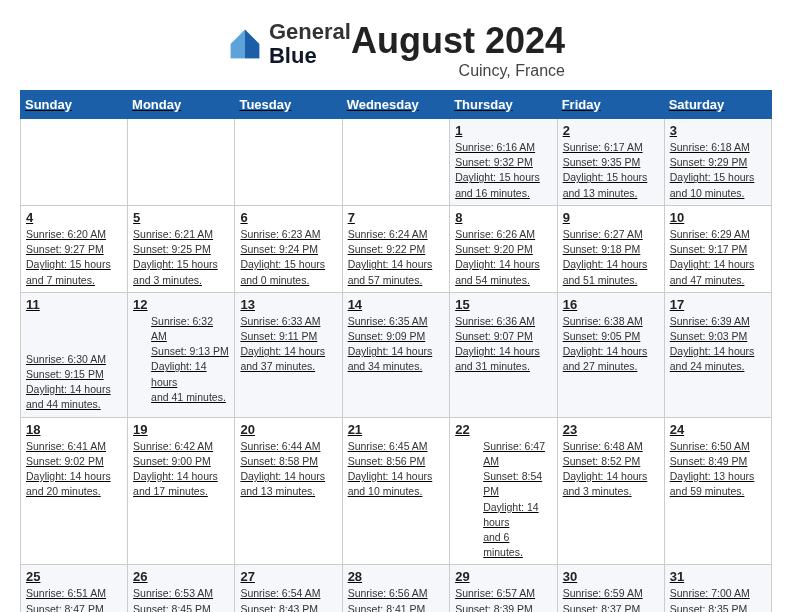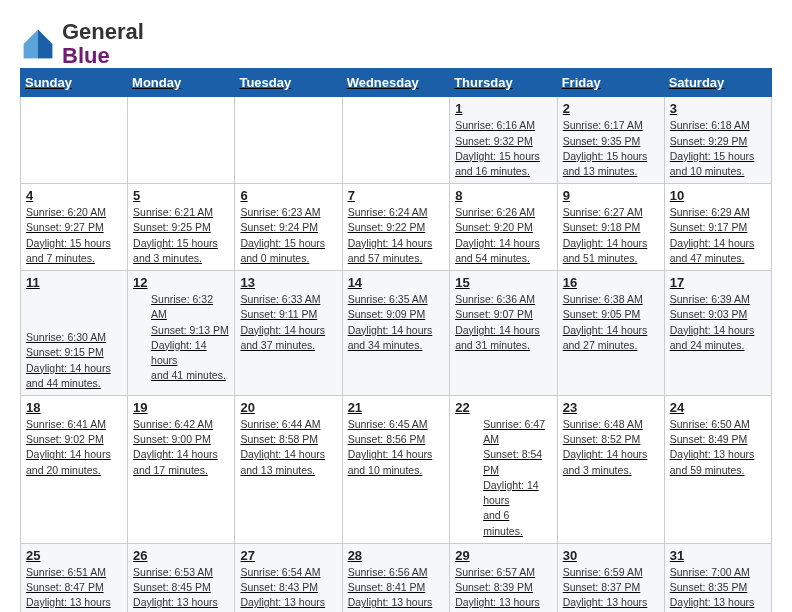--- a/index.html
+++ b/index.html
@@ -5,36 +5,36 @@
     * { box-sizing: border-box; margin: 0; padding: 0; }
     body {
       font-family: Arial, sans-serif;
       background: #fff;
       width: 792px;
       min-height: 612px;
       padding: 20px;
     }
     .header {
       display: flex;
-      justify-content: flex-start;
+      justify-content: center;
       align-items: flex-start;
-      margin-bottom: 0;
+      margin-bottom: 10px;
     }
     .logo {
       display: flex;
       align-items: center;
       gap: 6px;
     }
     .logo-text {
       font-size: 22px;
       font-weight: bold;
       line-height: 1.1;
     }
     .logo-text .general { color: #333; }
-    .logo-text .blue { color: #701a75; }
+    .logo-text .blue { color: #0f172a; }
     .logo-icon {
       width: 36px;
       height: 36px;
     }
     .title-block {
       text-align: right;
     }
     .month-year {
       font-size: 36px;
       font-weight: bold;
@@ -94,20 +94,24 @@
       <polygon points="20,4 36,20 20,20" fill="#1a5fa8"></polygon>
       <polygon points="20,20 36,20 36,36 20,36" fill="#1a5fa8"></polygon>
       <polygon points="4,20 20,4 20,20" fill="#5ba3d9"></polygon>
       <polygon points="4,20 20,20 20,36 4,36" fill="#5ba3d9"></polygon>
     </svg>
     <div class="logo-text">
       <div><span class="general">General</span></div>
       <div><span class="blue">Blue</span></div>
     </div>
   </div>
+  <div class="title-block">
+    <div class="month-year">August 2024</div>
+    <div class="location">Cuincy, France</div>
+  </div>
 </div>
 
 <table>
   <thead>
     <tr>
     <th>Sunday</th>
         <th>Monday</th>
         <th>Tuesday</th>
         <th>Wednesday</th>
         <th>Thursday</th>

